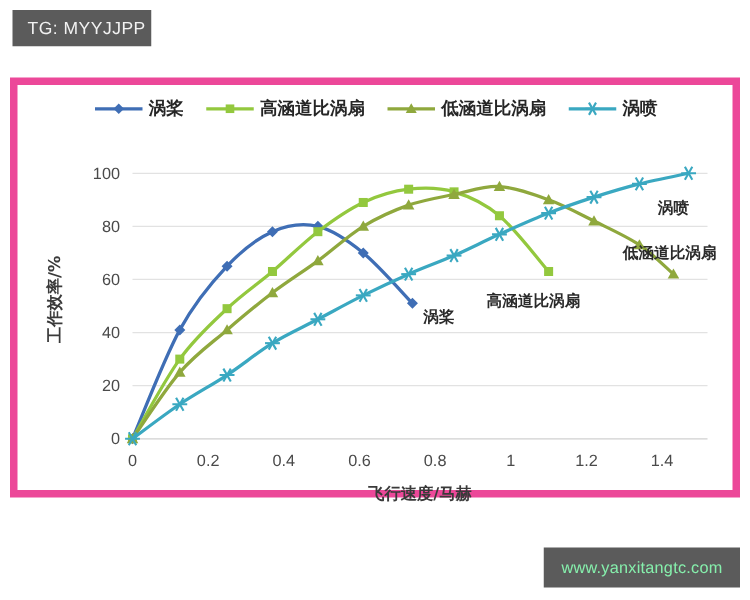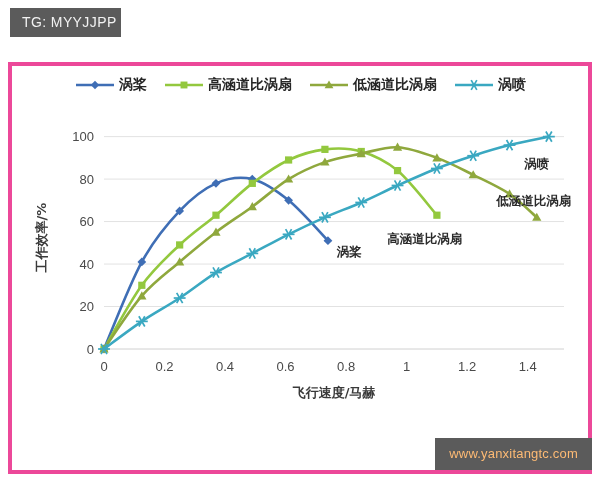--- a/index.html
+++ b/index.html
@@ -10,29 +10,29 @@
   }
   #tg-badge{
     position:absolute;left:10px;top:8px;
     background:#5b5b5b;color:#f2f2f2;
     font-size:14px;letter-spacing:.4px;
     padding:6px 4px 7px 12px;
     white-space:nowrap;
   }
   #watermark{
     position:absolute;right:8px;bottom:10px;
-    background:#5b5b5b;color:#fdba74;
+    background:#5b5b5b;color:#86efac;
     font-size:13px;letter-spacing:.2px;
     padding:8px 14px 9px 14px;
     white-space:nowrap;
   }
   #chart-panel{
     position:absolute;left:8px;top:62px;
-    width:584px;height:412px;
-    background:#ffffff;border:4px solid #ec4899;
+    width:584px;height:336px;
+    background:#ffffff;border:6px solid #ec4899;
     box-sizing:border-box;
     padding-left:12px;
   }
   #legend{
     position:absolute;left:0;top:10px;width:100%;
     display:flex;justify-content:center;align-items:center;
     gap:16px;
   }
   .legend-item{display:flex;align-items:center;gap:3px;}
   .legend-line{display:block;width:42px;height:14px;position:relative;}

